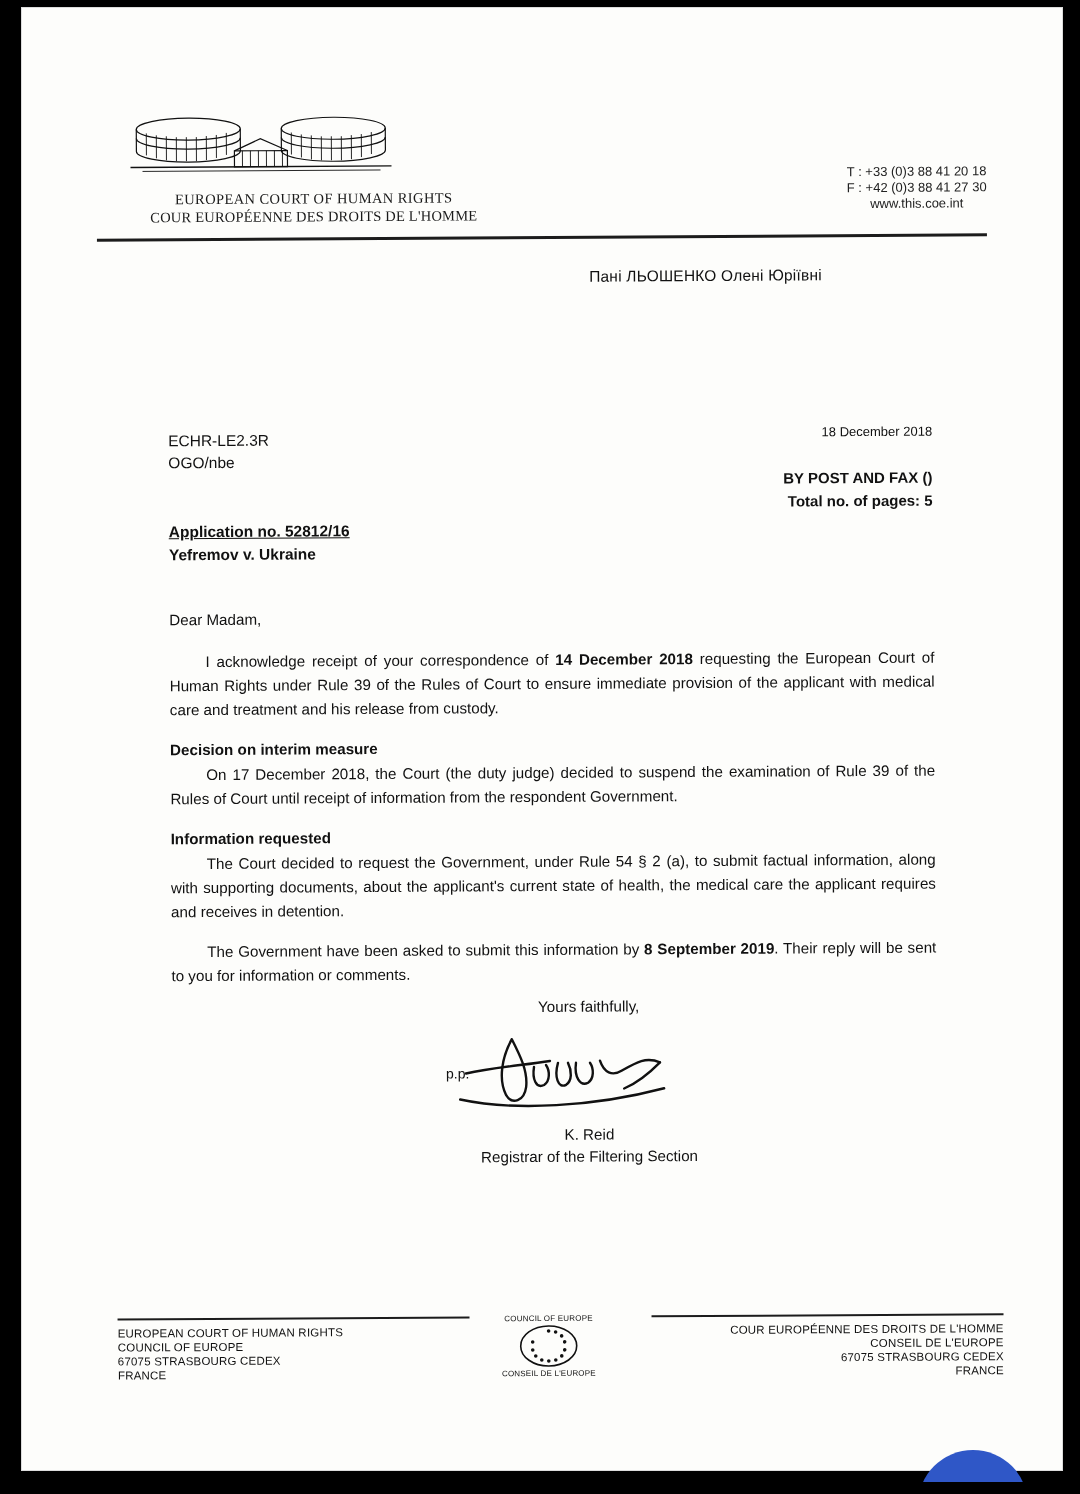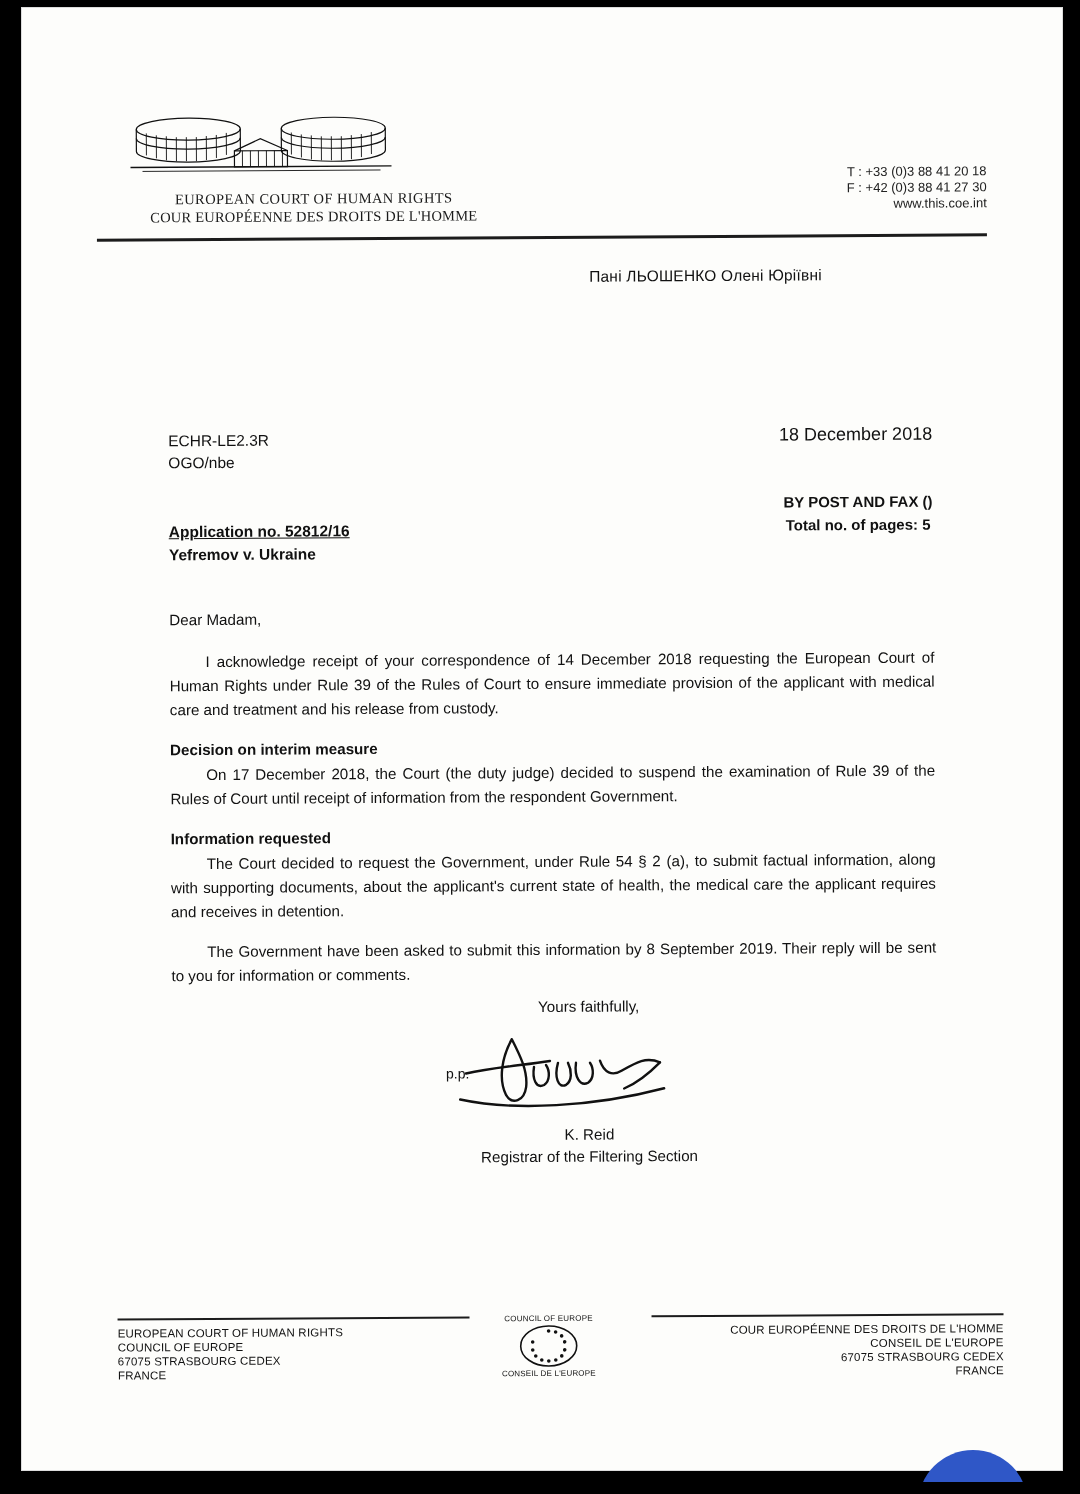--- a/index.html
+++ b/index.html
@@ -61,21 +61,21 @@
     letter-spacing: 0.4px;
     color: #1a1a1a;
     line-height: 18px;
   }
   .org-names .line2 { letter-spacing: 0.2px; }
 
   .contact-block {
     position: absolute;
     right: 72px;
     top: 158px;
-    text-align: right;
+    text-align: center;
     font-family: "Liberation Sans", sans-serif;
     font-size: 13px;
     color: #222;
     line-height: 16px;
   }
 
   .head-rule {
     position: absolute;
     left: 78px;
     top: 228px;
@@ -101,33 +101,32 @@
     top: 420px;
     font-size: 15.5px;
     color: #111;
     line-height: 22px;
   }
   .date-block {
     position: absolute;
     right: 128px;
     top: 418px;
     text-align: left;
-    font-size: 18px;
+    font-size: 13px;
     color: #111;
   }
   .fax-block {
     position: absolute;
     right: 128px;
     top: 460px;
-    text-align: center;
+    text-align: right;
     font-size: 15px;
     font-weight: bold;
     color: #111;
     line-height: 23px;
-    margin-top: 24px;
   }
 
   
   .subject {
     position: absolute;
     left: 148px;
     top: 510px;
     font-size: 15.5px;
     font-weight: bold;
     color: #111;
@@ -149,21 +148,21 @@
     margin: 0 0 16px 0;
     text-align: justify;
   }
   .body-text p.indent { text-indent: 36px; }
   .body-text h4 {
     margin: 0 0 1px 0;
     font-size: 15.2px;
     font-weight: bold;
   }
   .body-text .salutation { margin-bottom: 18px; text-align: left; }
-  .body-text b { font-weight: normal; }
+  .body-text b { font-weight: bold; }
 
   
   .sign-wrap {
     position: absolute;
     left: 400px;
     top: 990px;
     width: 330px;
     text-align: center;
   }
   .yours {

